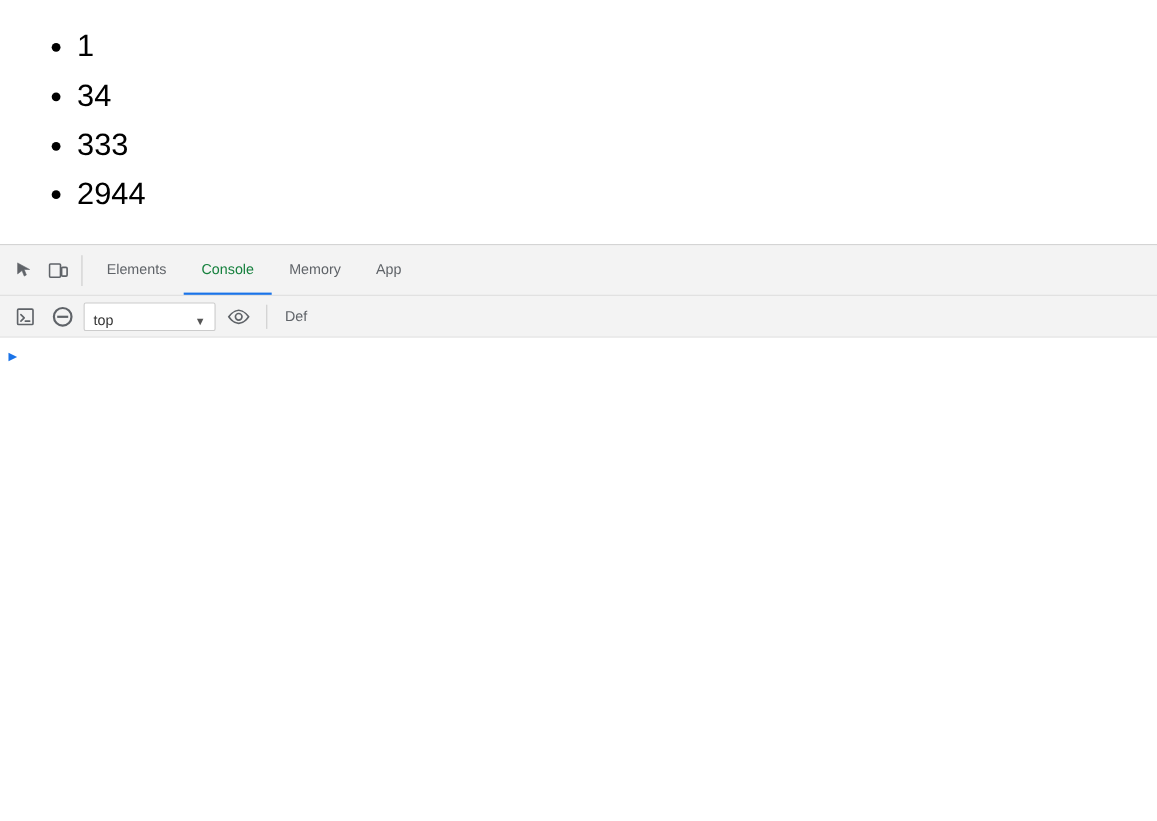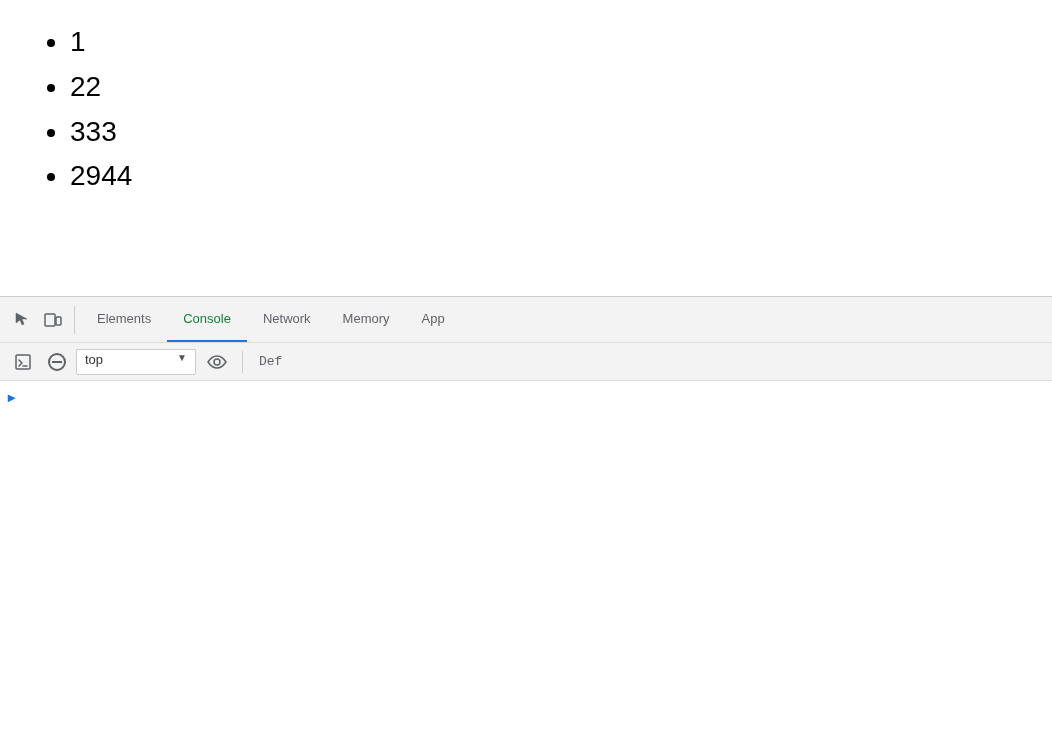--- a/index.html
+++ b/index.html
@@ -37,21 +37,21 @@
       line-height: 1.6;
       font-family: Arial, sans-serif;
     }
 
     
     .devtools {
       background: #f3f3f3;
       border-top: 1px solid #ccc;
       display: flex;
       flex-direction: column;
-      height: 450px;
+      height: 524px;
     }
 
     
     .devtools-toolbar {
       display: flex;
       align-items: center;
       background: #f3f3f3;
       border-bottom: 1px solid #ddd;
       height: 46px;
       padding: 0 8px;
@@ -106,21 +106,21 @@
       align-items: center;
       background: #f3f3f3;
       border-bottom: 1px solid #ddd;
       height: 38px;
       padding: 0 8px;
       gap: 4px;
     }
 
     .console-context-select {
       display: flex;
-      align-items: flex-start;
+      align-items: flex-end;
       background: #fff;
       border: 1px solid #ccc;
       border-radius: 2px;
       padding: 2px 8px;
       font-size: 13px;
       cursor: pointer;
       color: #333;
       height: 26px;
       min-width: 120px;
     }
@@ -168,21 +168,20 @@
 
     .filter-input::placeholder {
       color: #999;
     }
 
     .def-label {
       font-size: 13px;
       color: #5f6368;
       padding: 0 8px;
       white-space: nowrap;
-      font-family: Liberation Mono, monospace;
     }
 
     
     .devtools-console {
       flex: 1;
       background: #fff;
       padding: 4px 8px;
       overflow-y: auto;
     }
 
@@ -225,21 +224,21 @@
       height: 2px;
       background: #5f6368;
     }
   </style>
 </head>
 <body>
 
 <div class="page-content">
   <ul>
     <li>1</li>
-    <li>22</li>
+    <li>34</li>
     <li>333</li>
     <li>2944</li>
   </ul>
 </div>
 
 <div class="devtools">
 
   <div class="devtools-toolbar">
 
     <button class="devtools-icon-btn icon-inspect" title="Inspect element">
@@ -256,23 +255,20 @@
     </button>
 
     <div class="devtools-separator"></div>
 
     <div class="devtools-tabs">
       <div class="devtools-tab">
         <span>Elements</span>
       </div>
       <div class="devtools-tab active">
         <span>Console</span>
-      </div>
-      <div class="devtools-tab">
-        <span>Network</span>
       </div>
       <div class="devtools-tab">
         <span>Memory</span>
       </div>
       <div class="devtools-tab">
         <span>App</span>
       </div>
     </div>
   </div>
 

